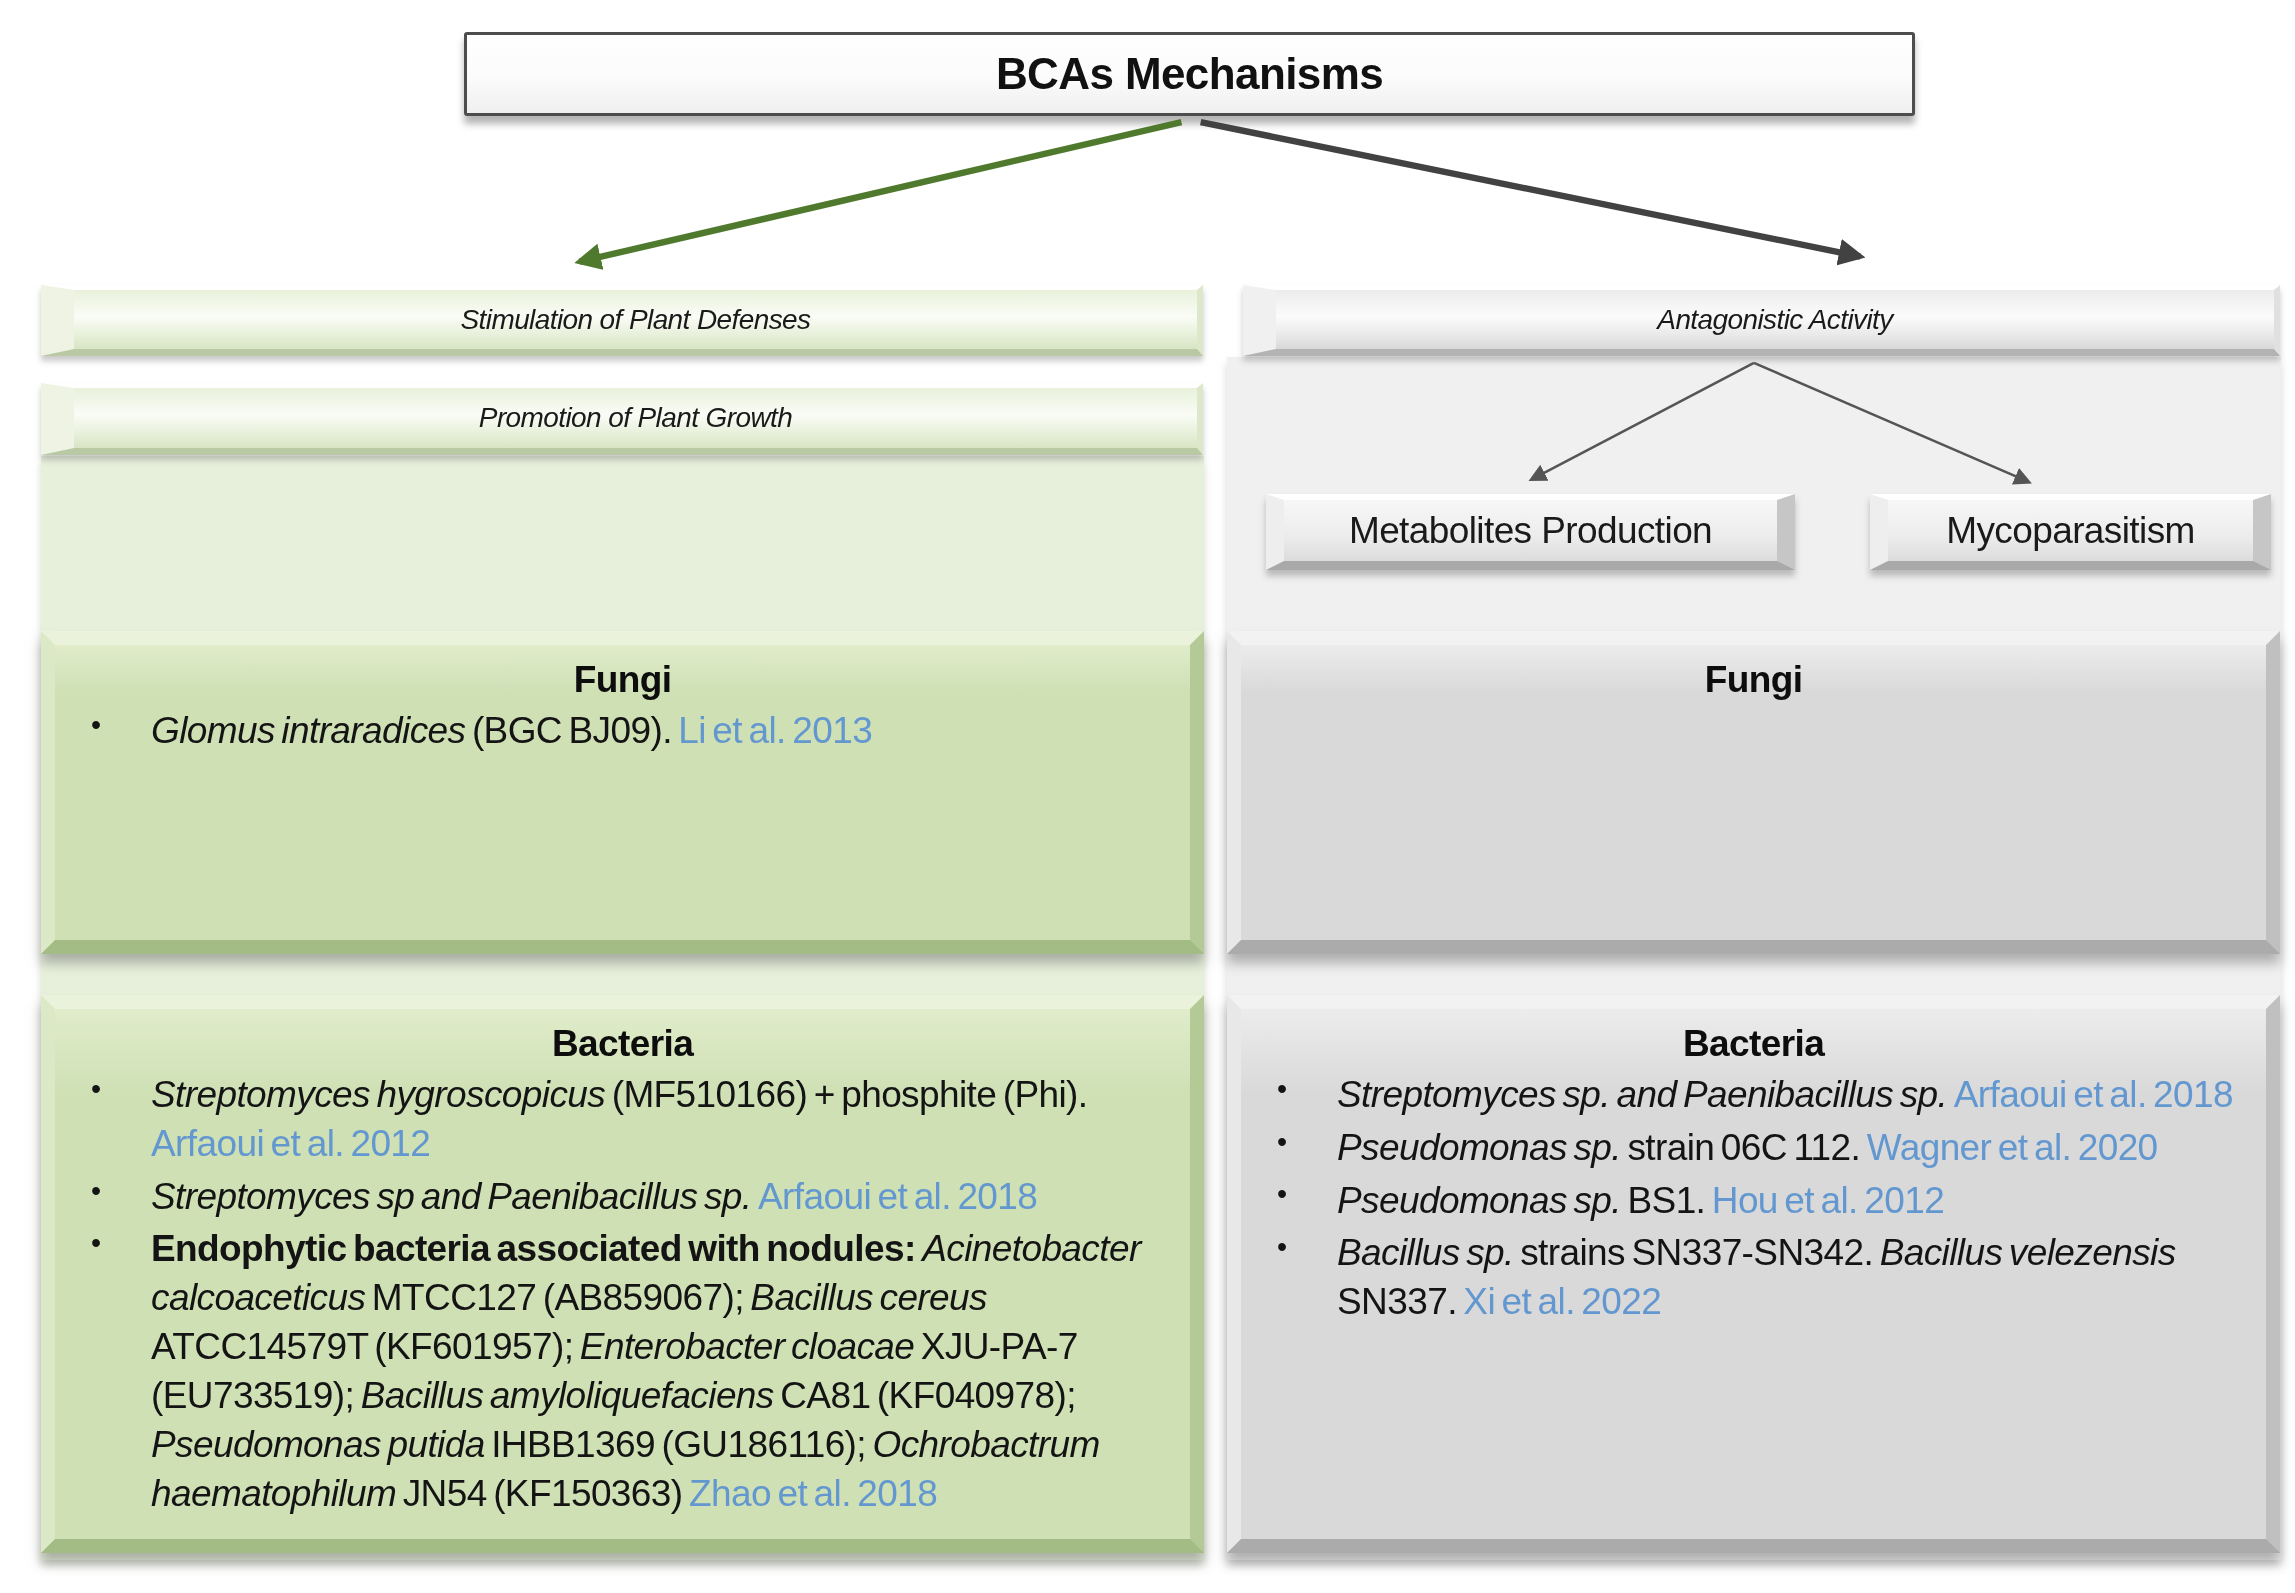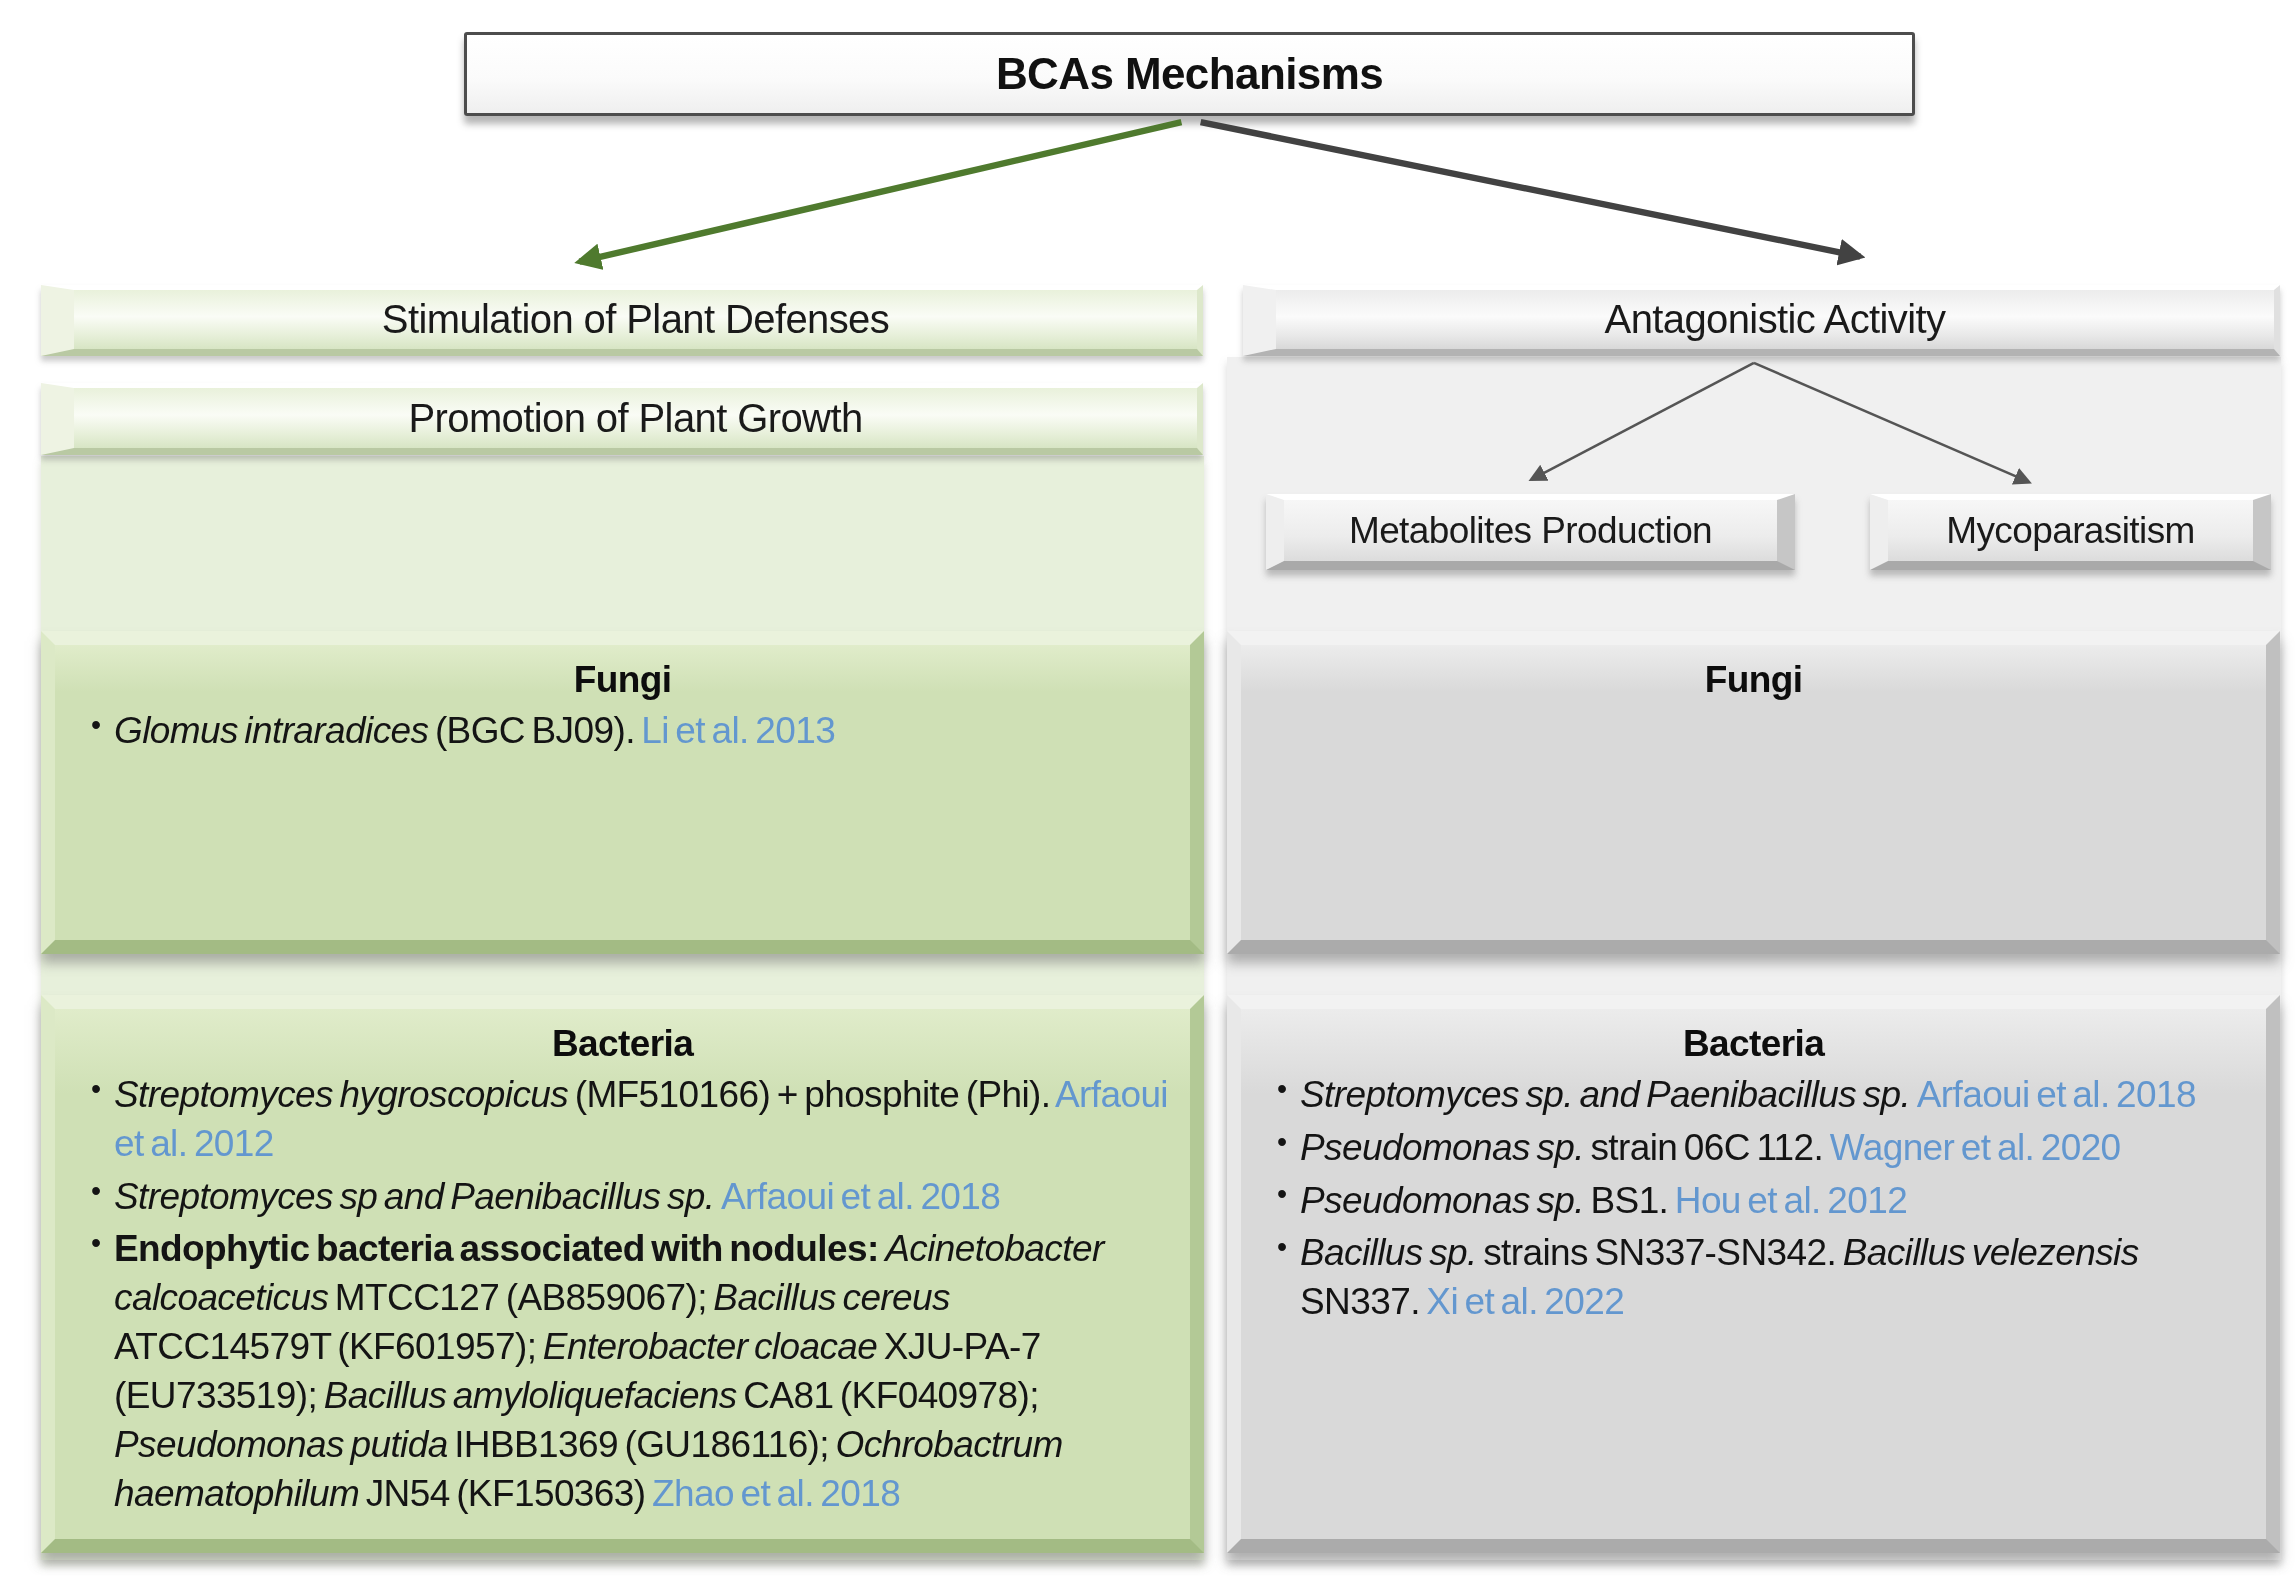--- a/index.html
+++ b/index.html
@@ -18,21 +18,21 @@
   .titlebox span{font-size:44px;font-weight:bold;letter-spacing:-0.6px;}
   
   .panel{position:absolute;}
   .panel.green{background:#e7f0db;box-shadow:0 6.4px 7.7px rgba(140,150,120,.35);}
   .panel.gray{background:#f0f0f0;box-shadow:0 6.4px 7.7px rgba(140,140,140,.35);}
   
   .bar{
     position:absolute;display:flex;align-items:center;justify-content:center;
     box-shadow:0 5.1px 5.8px rgba(120,120,120,.4);
   }
-  .bar span{font-size:40px;letter-spacing:-0.6px;color:#1a1a1a;}
+  .bar span{font-size:28px;letter-spacing:-0.6px;color:#1a1a1a;font-style:italic;}
   .bar.green{
     background:linear-gradient(180deg,#e9f1db 0%,#fafcf6 45%,#e6efd8 78%,#d7e5c4 100%);
     border-top:5.1px solid #ffffff;border-left:33px solid #eef3e3;
     border-right:6.4px solid #dde8cb;border-bottom:7.7px solid #b9c9a3;
   }
   .bar.gray{
     background:linear-gradient(180deg,#ececec 0%,#fbfbfb 45%,#e8e8e8 78%,#d8d8d8 100%);
     border-top:5.1px solid #ffffff;border-left:33px solid #f0f0f0;
     border-right:6.4px solid #e0e0e0;border-bottom:7.7px solid #b3b3b3;
   }
@@ -61,21 +61,21 @@
   }
   .box-title{
     font-size:37px;font-weight:bold;text-align:center;
     margin:14px 0 6.4px 0;letter-spacing:-0.6px;color:#0d0d0d;
   }
   
   ul.bullets{
     list-style:none;margin:0;padding:0 22px 0 0;
     font-size:37px;line-height:1.32;letter-spacing:-0.6px;word-spacing:-3.2px;color:#141414;
   }
-  ul.bullets li{position:relative;padding-left:59px;margin-bottom:3.8px;}
+  ul.bullets li{position:relative;padding-left:96px;margin-bottom:3.8px;}
   ul.bullets li::before{
     content:"\2022";position:absolute;left:36px;top:-1.3px;font-size:0.78em;color:#141414;
   }
   .seg-i{font-style:italic;}
   .seg-b{font-weight:bold;}
   .seg-n{font-style:normal;}
   .seg-cite{color:#6397cf;}
   
   #arrow-layer{position:absolute;left:0;top:0;pointer-events:none;}
 </style>

